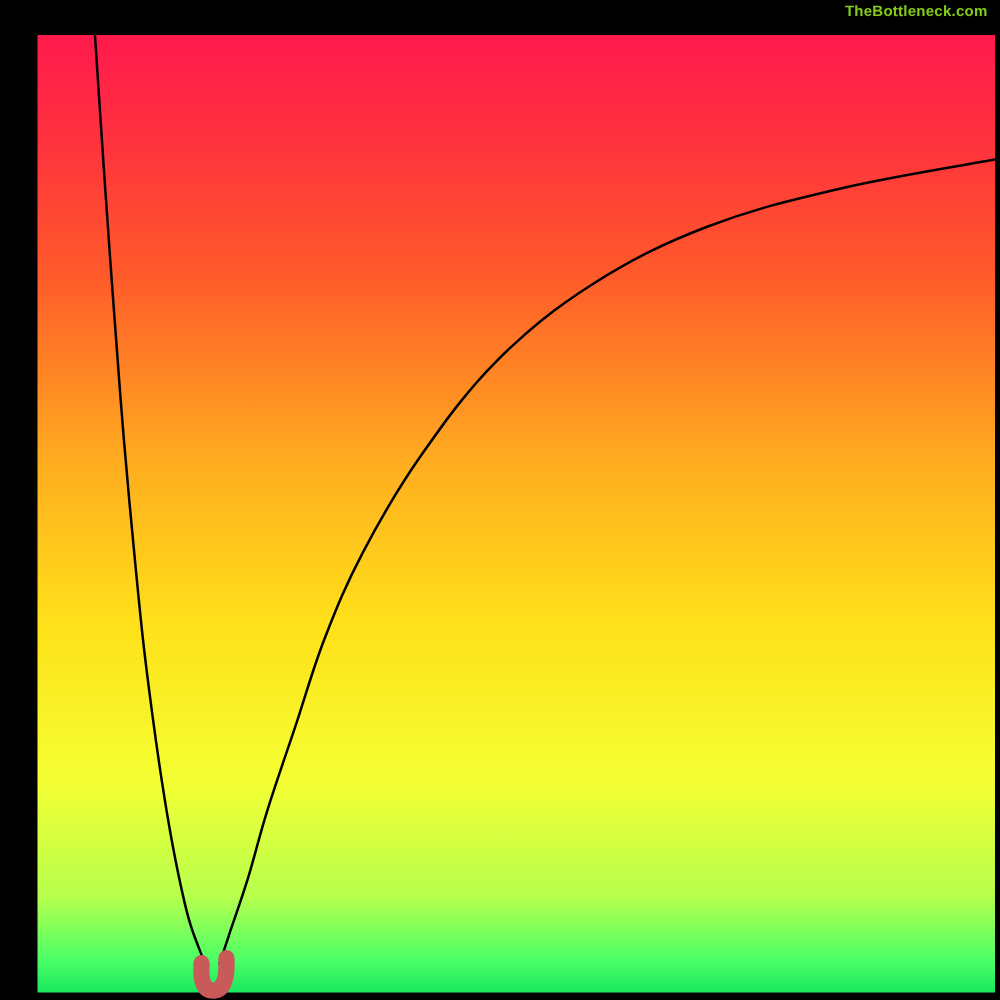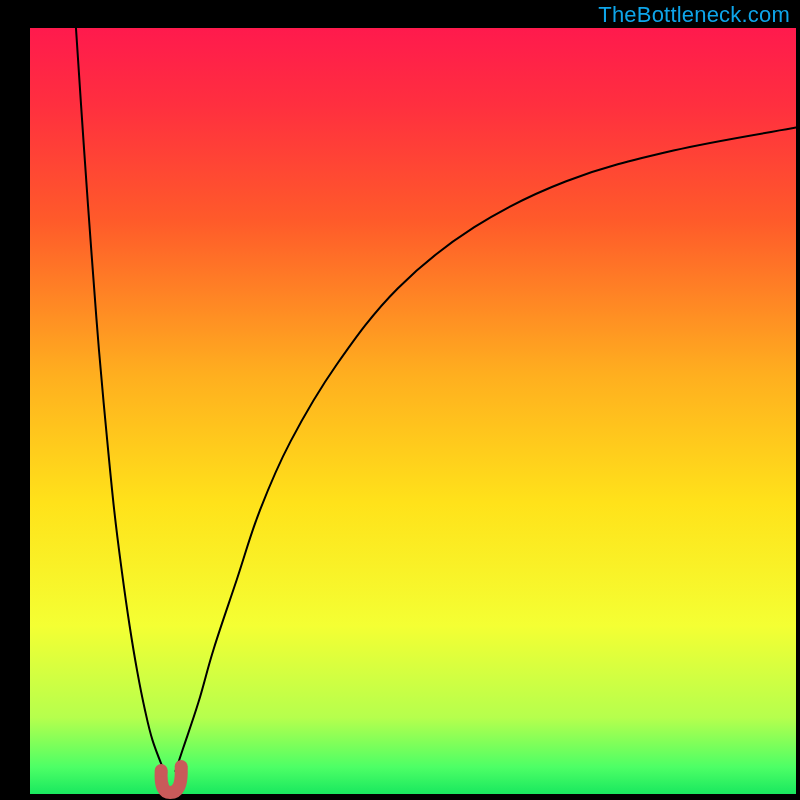--- a/index.html
+++ b/index.html
@@ -14,23 +14,23 @@
   .stage {
     position: relative;
     width: 800px;
     height: 800px;
     background: #000;
   }
   .watermark {
     position: absolute;
     top: 2px;
     right: 10px;
-    color: #0ea5e9;
-    font-size: 22px;
-    font-weight: 400;
+    color: #84cc16;
+    font-size: 12px;
+    font-weight: 700;
     letter-spacing: 0.2px;
     z-index: 10;
   }
   svg {
     display: block;
   }
 </style>
 </head>
 <body>
 

